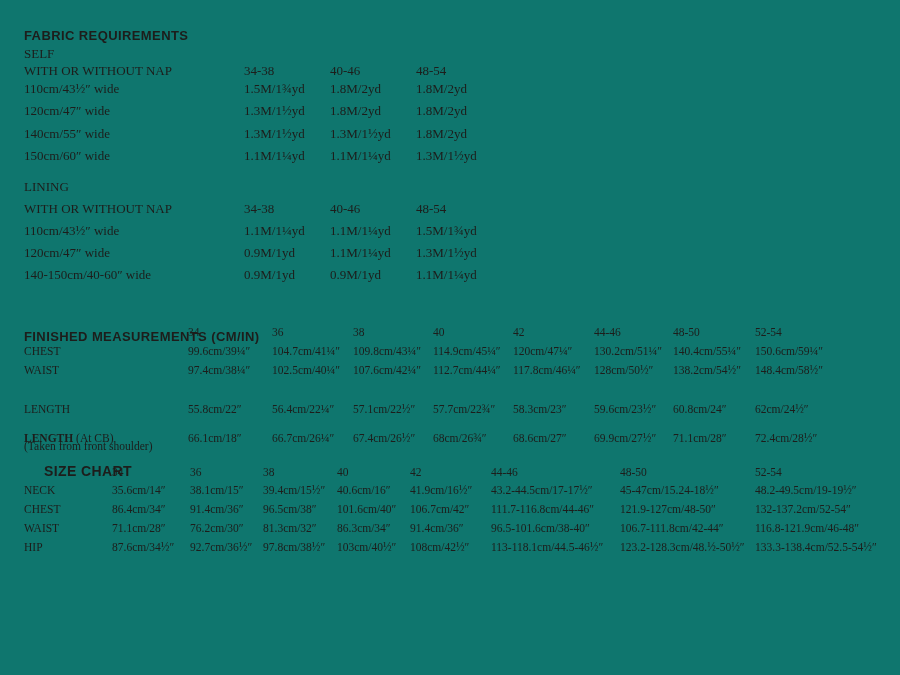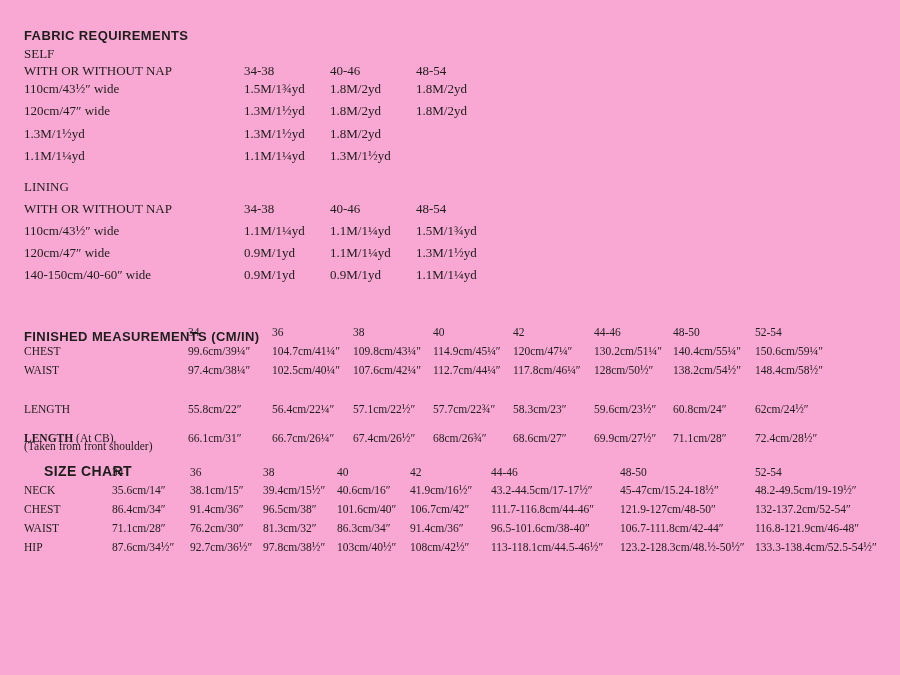--- a/index.html
+++ b/index.html
@@ -1,17 +1,17 @@
 <!DOCTYPE html>
 <html><head>
 <meta charset="utf-8">
 <style>
   html,body { margin:0; padding:0; background:#ffffff; }
   .page {
-    position:relative; width:900px; height:675px; background:#f9a8d4;
+    position:relative; width:900px; height:675px; background:#0f766e;
     color:#1d1d1b; overflow:hidden;
   }
   .sans-head {
     font-family:"Liberation Sans", sans-serif; font-weight:700;
     font-size:13px; letter-spacing:0.4px; color:#1d1d1b; white-space:nowrap;
   }
   .serif { font-family:"Liberation Serif", serif; font-size:13px; white-space:nowrap; }
   .serif-sm { font-family:"Liberation Serif", serif; font-size:11.5px; white-space:nowrap; }
   .b { font-weight:400; }
   .abs { position:absolute; left:24px; }
@@ -43,25 +43,27 @@
     <span class="cell serif">1.8M/2yd</span>
     <span class="cell serif">1.8M/2yd</span>
   </div>
   <div class="abs row fr-row" style="top:103px; width:860px;">
     <span class="cell serif b">120cm/47″ wide</span>
     <span class="cell serif">1.3M/1½yd</span>
     <span class="cell serif">1.8M/2yd</span>
     <span class="cell serif">1.8M/2yd</span>
   </div>
   <div class="abs row fr-row" style="top:126px; width:860px;">
+    <span class="cell serif b">140cm/55″ wide</span>
     <span class="cell serif">1.3M/1½yd</span>
     <span class="cell serif">1.3M/1½yd</span>
     <span class="cell serif">1.8M/2yd</span>
   </div>
   <div class="abs row fr-row" style="top:148px; width:860px;">
+    <span class="cell serif b">150cm/60″ wide</span>
     <span class="cell serif">1.1M/1¼yd</span>
     <span class="cell serif">1.1M/1¼yd</span>
     <span class="cell serif">1.3M/1½yd</span>
   </div>
 
   <div class="abs serif b" style="top:179px;">LINING</div>
 
   <div class="abs row fr-row" style="top:201px; width:860px;">
     <span class="cell serif">WITH OR WITHOUT NAP</span>
     <span class="cell serif b">34-38</span>
@@ -119,21 +121,21 @@
     <span class="cell serif-sm">102.5cm/40¼″</span>
     <span class="cell serif-sm">107.6cm/42¼″</span>
     <span class="cell serif-sm">112.7cm/44¼″</span>
     <span class="cell serif-sm">117.8cm/46¼″</span>
     <span class="cell serif-sm">128cm/50½″</span>
     <span class="cell serif-sm">138.2cm/54½″</span>
     <span class="cell serif-sm">148.4cm/58½″</span>
   </div>
   <div class="abs row fm-row" style="top:384px; width:870px;margin-top:48px;">
     <span class="cell serif-sm"><b>LENGTH</b> <span>(At CB)</span></span>
-    <span class="cell serif-sm">66.1cm/31″</span>
+    <span class="cell serif-sm">66.1cm/18″</span>
     <span class="cell serif-sm">66.7cm/26¼″</span>
     <span class="cell serif-sm">67.4cm/26½″</span>
     <span class="cell serif-sm">68cm/26¾″</span>
     <span class="cell serif-sm">68.6cm/27″</span>
     <span class="cell serif-sm">69.9cm/27½″</span>
     <span class="cell serif-sm">71.1cm/28″</span>
     <span class="cell serif-sm">72.4cm/28½″</span>
   </div>
   <div class="abs row fm-row" style="top:403px; width:870px;">
     <span class="cell serif-sm b">LENGTH</span>

